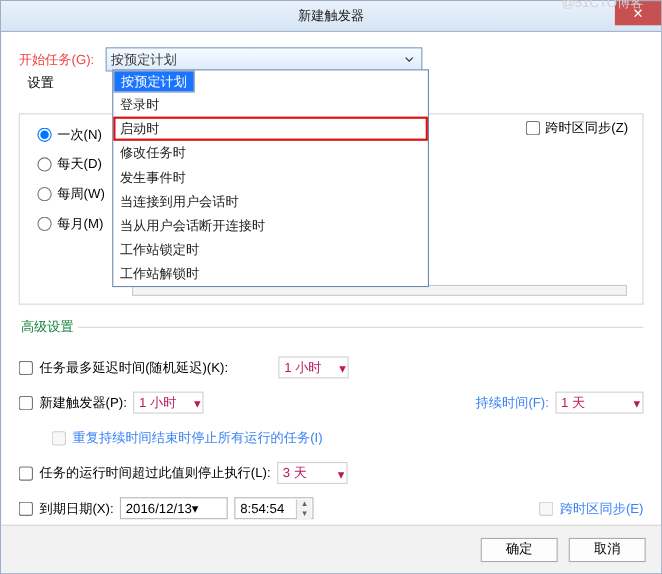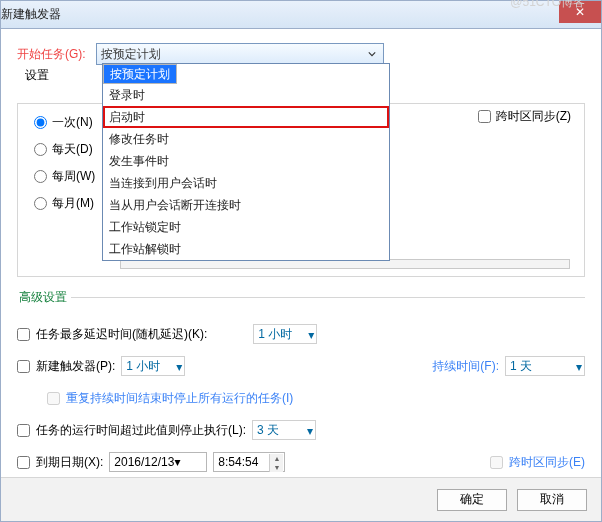--- a/index.html
+++ b/index.html
@@ -1,18 +1,18 @@
 <!DOCTYPE html>
 <html><head>
 <meta charset="utf-8">
 <style>
   * { box-sizing: border-box; font-family: "Microsoft YaHei", "SimSun", Arial, sans-serif; font-size: 12px; }
   body { margin: 0; background: #fff; }
   .dialog { width: 602px; height: 522px; position: relative; background: #fff; border: 1px solid #9caec9; }
-  .titlebar { height: 28px; background: linear-gradient(#e9f1fb, #d6e5f5); border-bottom: 1px solid #9caec9; display: flex; align-items: center; justify-content: flex-start; position: relative; }
+  .titlebar { height: 28px; background: linear-gradient(#e9f1fb, #d6e5f5); border-bottom: 1px solid #9caec9; display: flex; align-items: center; justify-content: center; position: relative; }
   .titlebar .title { color: #222; }
   .close-btn { position: absolute; right: 0; top: 0; width: 42px; height: 22px; background: #c75050; color: #fff; display: flex; align-items: center; justify-content: center; font-size: 13px; cursor: pointer; }
   .body { position: relative; padding: 14px 16px 0 16px; }
   .row { display: flex; align-items: center; margin-bottom: 6px; }
   .lbl { color: #ef4444; margin-right: 10px; white-space: nowrap; }
   .combo { height: 22px; border: 1px solid #7a99c0; background: linear-gradient(#f6fbff,#dcebfb); display: flex; align-items: center; padding: 0 4px; flex: 1; max-width: 288px; position: relative; }
   .combo .val { color: #3a3a3a; }
   .combo .caret { position: absolute; right: 4px; top: 3px; width: 14px; height: 14px; display: flex; align-items: center; justify-content: center; }
   .caret svg { width: 8px; height: 8px; }
   .dropdown { position: absolute; left: 101px; top: 34px; width: 288px; border: 1px solid #6b8ab3; background: #fff; z-index: 50; }
@@ -30,21 +30,21 @@
   .adv-title { position: absolute; left: 18px; top: 260px; color: #15803d; }
   .adv-line { position: absolute; left: 70px; right: 16px; top: 268px; height: 1px; background: #d6d6d6; }
   .adv-area { position: absolute; left: 16px; right: 16px; top: 294px; }
   .adv-row { display: flex; align-items: center; margin-bottom: 10px; min-height: 22px; }
   .adv-row input[type="checkbox"] { margin: 0 6px 0 0; }
   .sel { height: 20px; border: 1px solid #b7b7b7; background: #fff; display: inline-flex; align-items: center; padding: 0 16px 0 4px; position: relative; color: #555; }
   .sel.small { width: 64px; }
   .sel.med { width: 80px; }
   .sel .caret2 { position: absolute; right: 2px; top: 3px; }
   .muted { color: #3b82f6; text-align: center; }
-  .sel.disabled { color: #0369a1; border-color: #d0d0d0; }
+  .sel.disabled { color: #be185d; border-color: #d0d0d0; }
   .date-box { height: 20px; border: 1px solid #b7b7b7; display: inline-flex; align-items: center; padding: 0 4px; width: 98px; position: relative; }
   .time-box { height: 20px; border: 1px solid #b7b7b7; display: inline-flex; align-items: center; padding: 0 4px; width: 72px; position: relative; }
   .spin { position: absolute; right: 1px; top: 1px; width: 14px; height: 18px; display: flex; flex-direction: column; }
   .spin div { flex:1; border-left: 1px solid #ccc; display:flex; align-items:center; justify-content:center; font-size:7px; color:#666; background:#f2f2f2; }
   .footer { position: absolute; left: 0; right: 0; bottom: 0; height: 44px; border-top: 1px solid #d6d6d6; background: #f2f2f2; display: flex; align-items: center; justify-content: flex-end; padding: 0 14px; gap: 10px; }
   .btn { width: 70px; height: 22px; background: #fdfdfd; border: 1px solid #aaa; display:flex; align-items:center; justify-content:center; cursor:pointer; }
   .watermark-area { position: absolute; right: 16px; bottom: 54px; color: #d3d3d3; font-size: 12px; }
   .gap6 { width: 6px; display:inline-block; }
 </style>
 </head>

